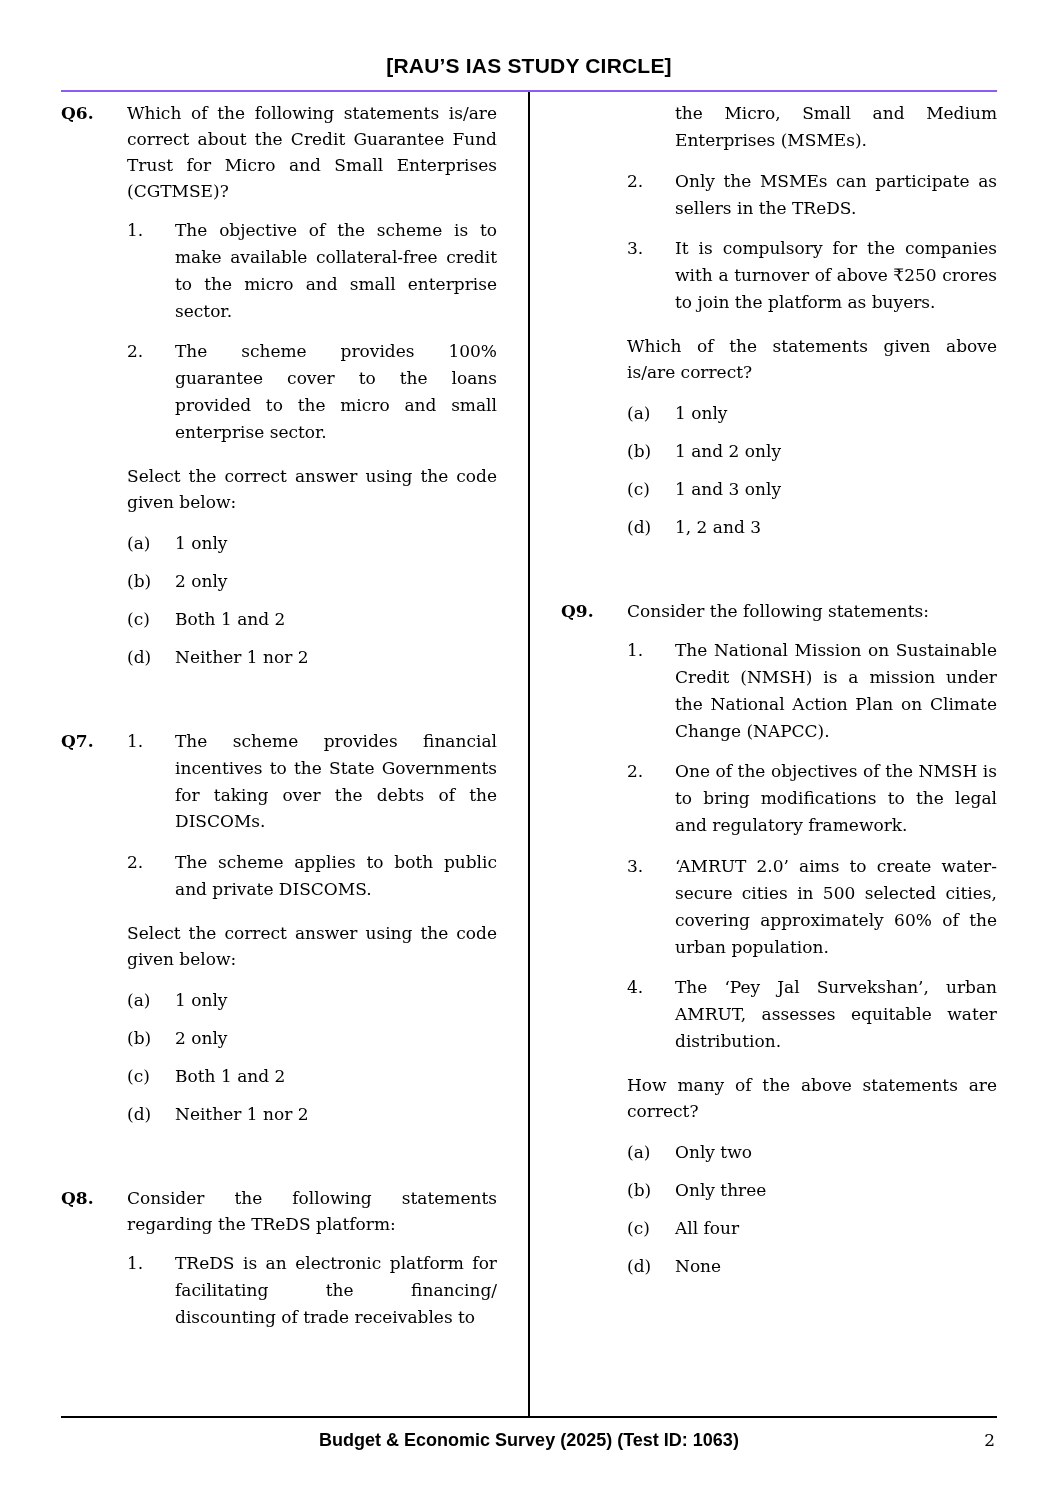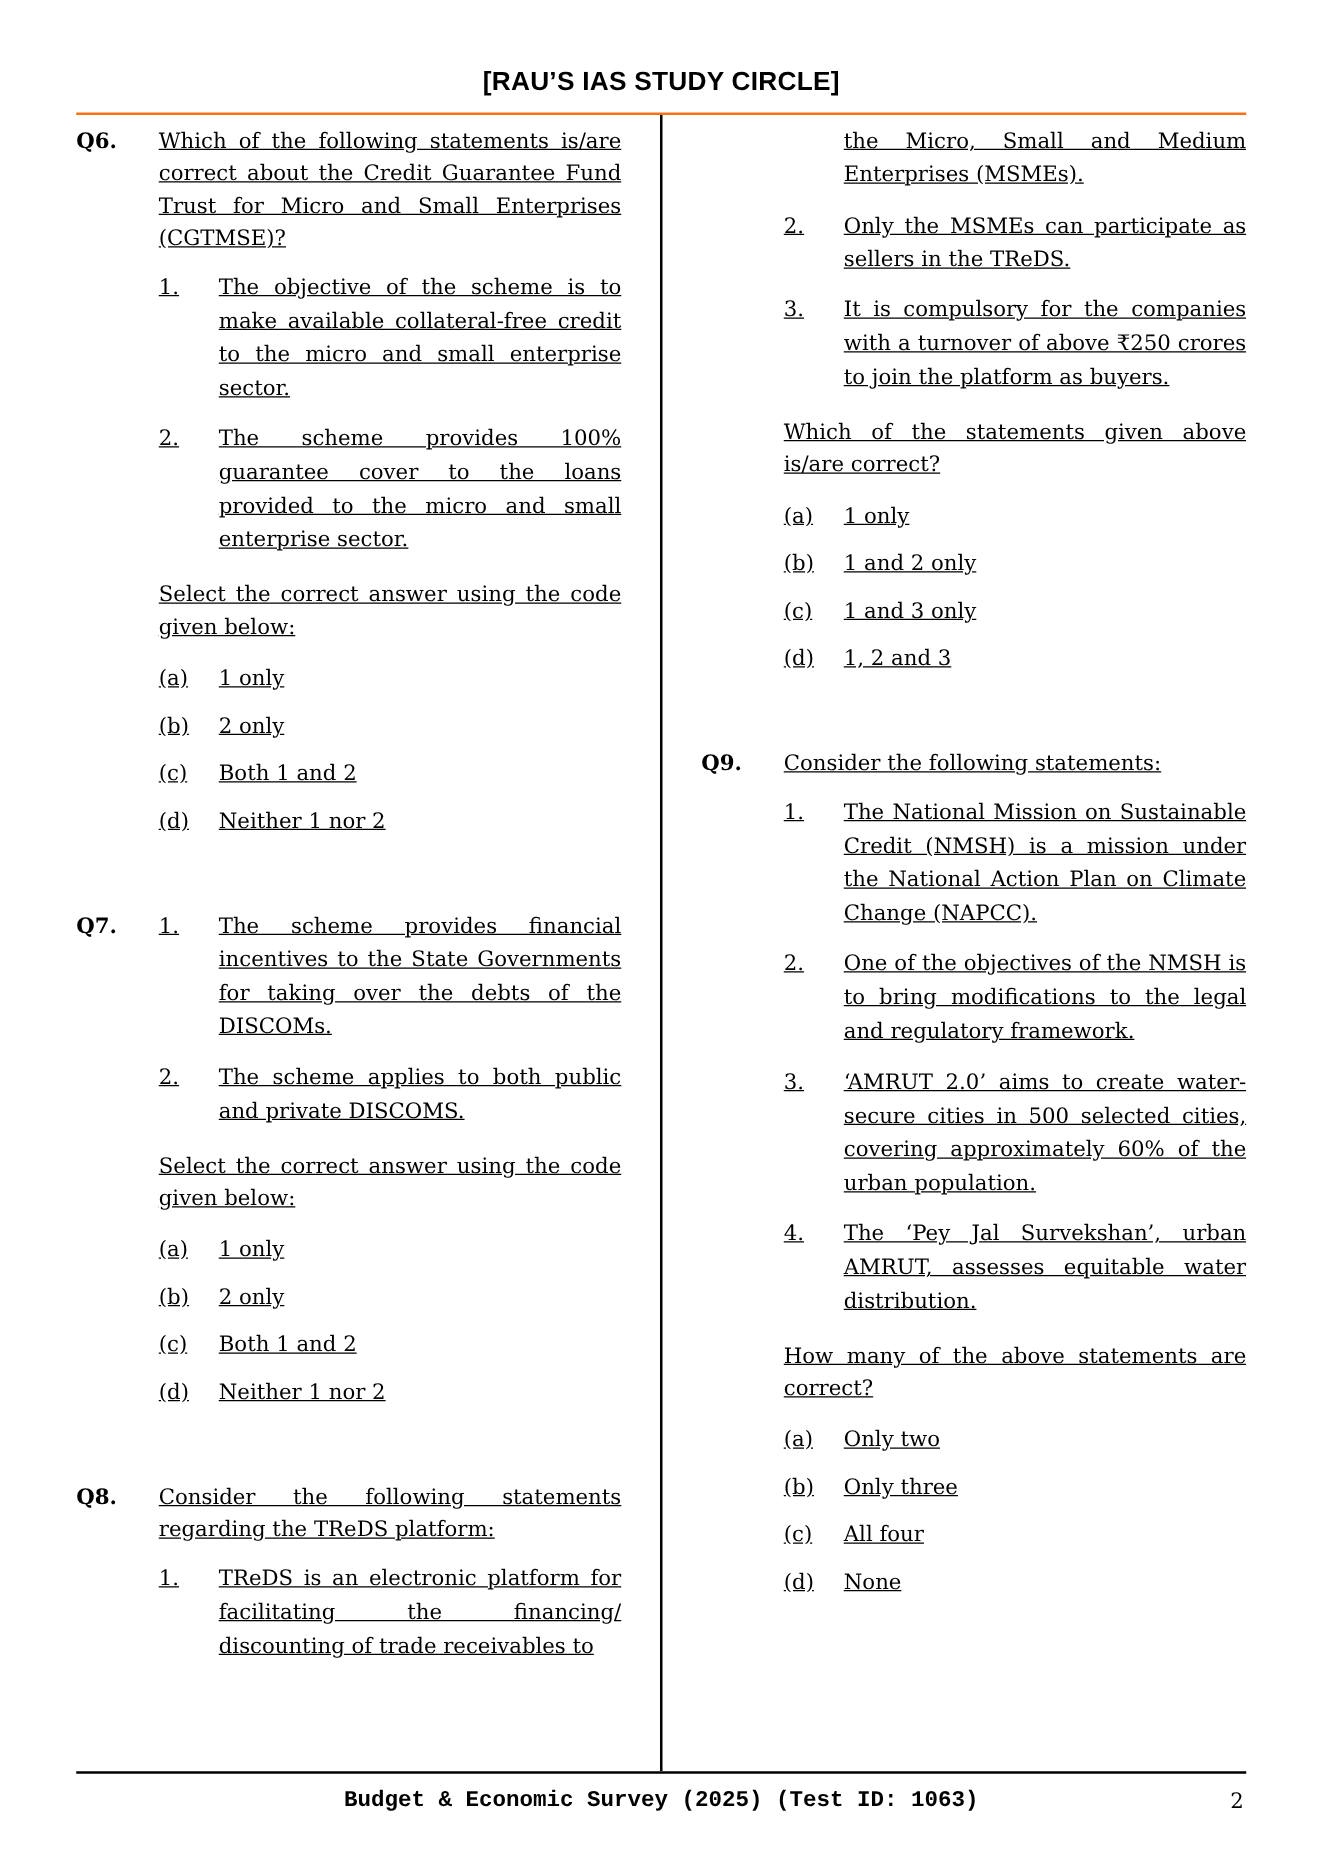--- a/index.html
+++ b/index.html
@@ -11,55 +11,55 @@
   .page {
     box-sizing: border-box;
     width: 1058px; height: 1497px;
     padding: 0 61px;
     display: flex; flex-direction: column;
     background: #ffffff;
   }
   .header {
     flex: none;
     padding: 54px 0 12px;
-    border-bottom: 2px solid #f97316;
+    border-bottom: 2px solid #8b5cf6;
     text-align: center;
   }
   .header-title {
     font-family: "Liberation Sans", sans-serif;
     font-weight: 700; font-size: 21px; letter-spacing: 0.2px;
   }
   .columns { flex: 1 1 auto; display: flex; overflow: hidden; }
   .col { width: 436px; padding-top: 8px; font-size: 17px; line-height: 1.53; }
   .col.left  { margin-right: 31px; }
   .col.right { margin-left: 31px; }
   .divider { flex: none; width: 2px; background: #000; }
 
   .question + .question { margin-top: 46px; }
   .q-row { display: flex; }
   .q-id { flex: none; width: 66px; font-weight: 700; }
-  .q-body { flex: 1 1 auto; min-width: 0; text-decoration: underline; }
+  .q-body { flex: 1 1 auto; min-width: 0; }
   .q-intro { margin: 0 0 13px; text-align: justify; }
   .statement { display: flex; margin-bottom: 14px; }
   .st-num { flex: none; width: 48px; }
   .st-text { margin: 0; flex: 1 1 auto; text-align: justify; line-height: 1.58; }
   .q-prompt { margin: 17px 0 15px; text-align: justify; }
   .options { margin-top: 2px; }
   .option { display: flex; margin-bottom: 12px; }
   .opt-label { flex: none; width: 48px; }
 
   .footer {
     flex: none;
     border-top: 2px solid #000;
     padding: 12px 0 46px;
     position: relative;
     text-align: center;
   }
   .footer-title {
-    font-family: Liberation Mono, monospace;
+    font-family: Liberation Sans, sans-serif;
     font-weight: 700; font-size: 18px;
   }
   .footer-page {
     position: absolute; right: 2px; top: 12px;
     font-size: 17px;
   }
 </style>
 </head>
 <body>
 

